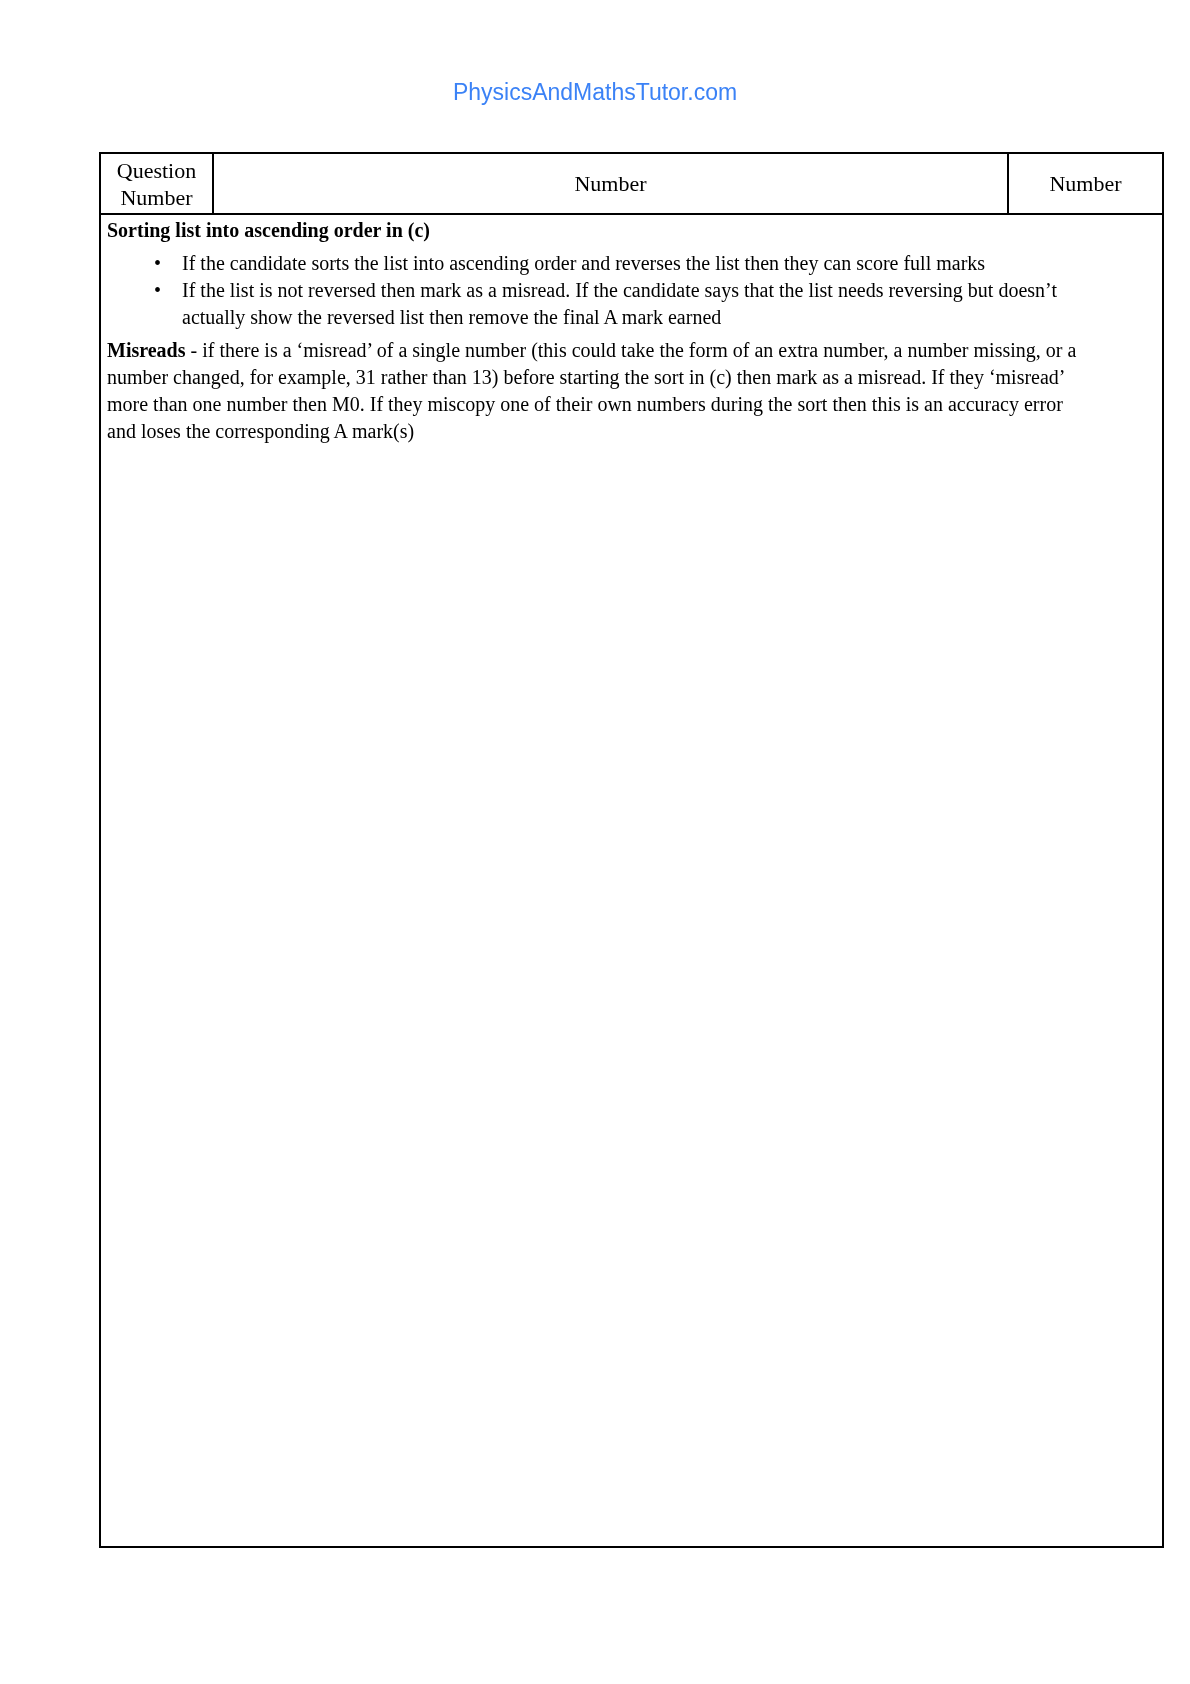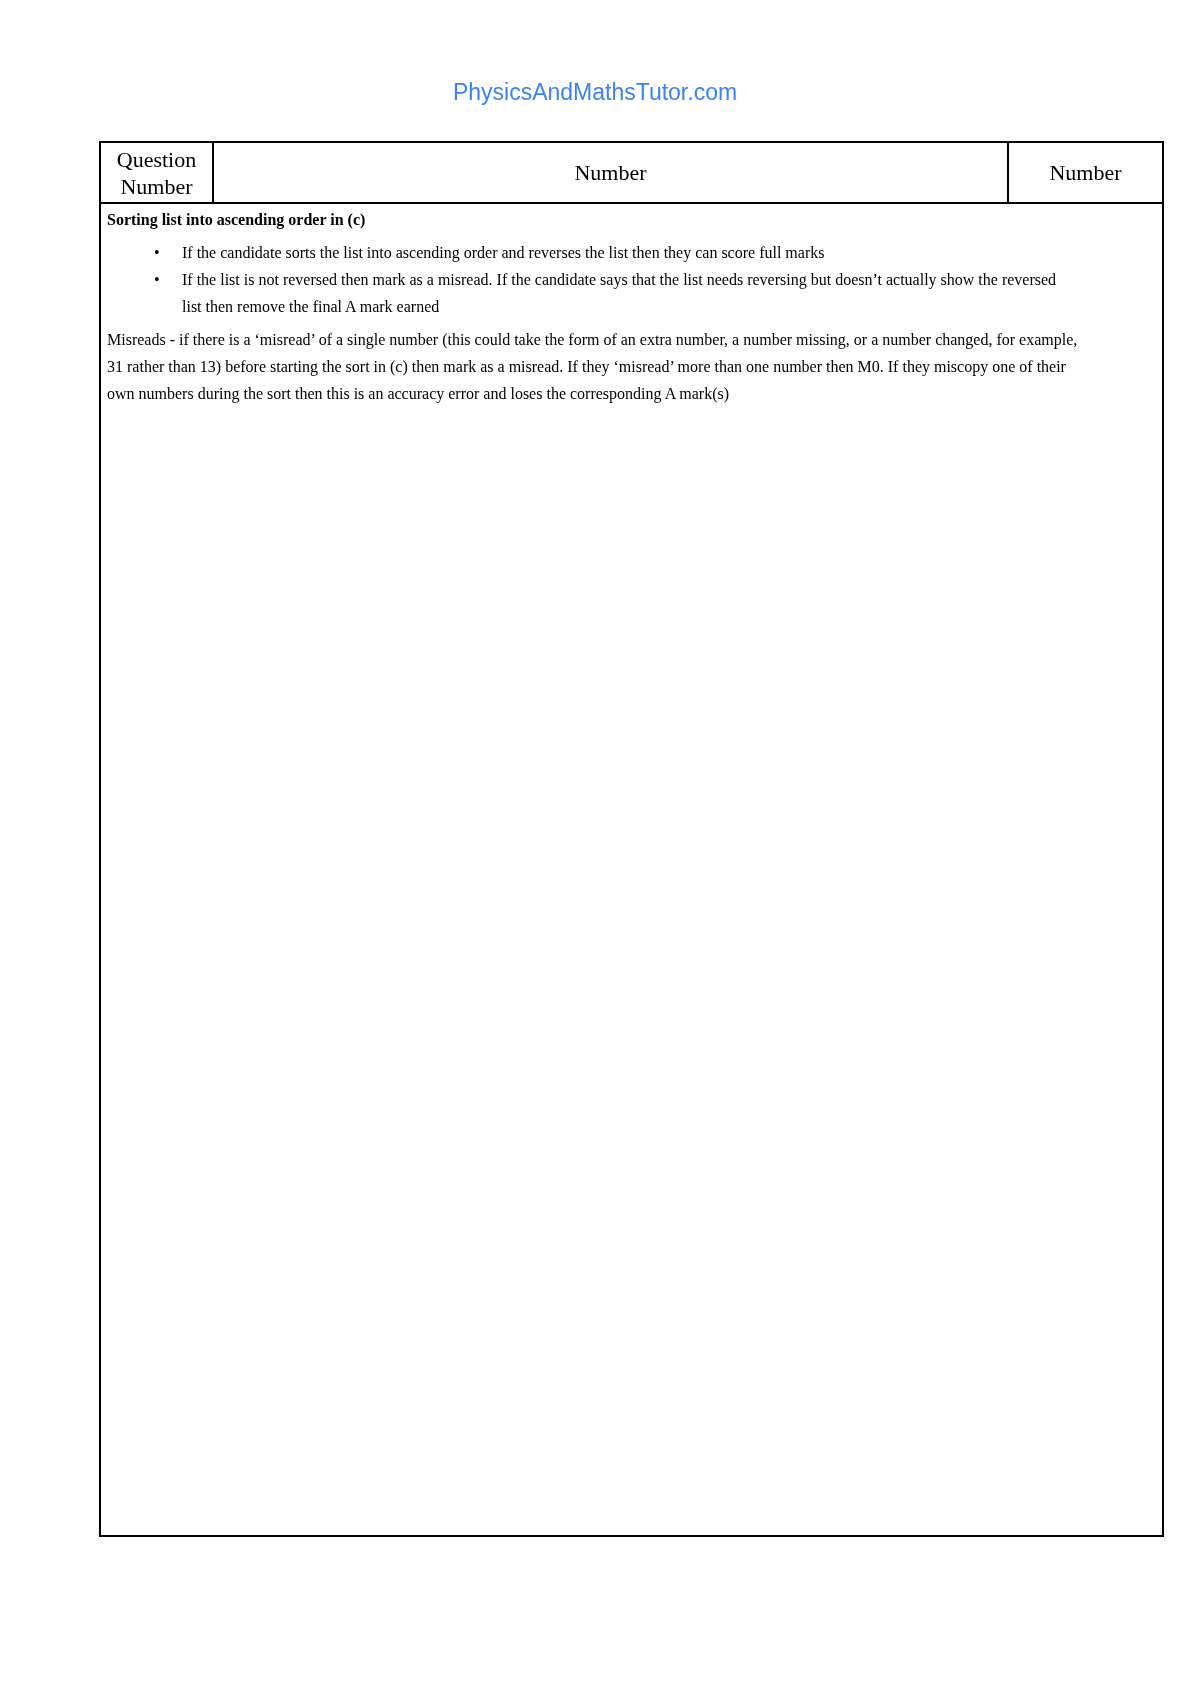--- a/index.html
+++ b/index.html
@@ -21,21 +21,21 @@
     width: 100%;
     text-align: center;
     font-family: "Liberation Sans", sans-serif;
     font-size: 23px;
     color: #3b82f6;
     margin-top: 48px;
   }
   table.mark-table {
     position: absolute;
     left: 99px;
-    top: 141px;
+    top: 152px;
     width: 1063px;
     border-collapse: collapse;
     table-layout: fixed;
   }
   table.mark-table col.col-question { width: 113px; }
   table.mark-table col.col-scheme   { width: 795px; }
   table.mark-table col.col-marks    { width: 155px; }
   table.mark-table th,
   table.mark-table td {
     border: 2px solid #000000;
@@ -46,21 +46,21 @@
     font-size: 22px;
     line-height: 27px;
     text-align: center;
     vertical-align: middle;
     height: 59px;
     padding: 0 2px;
   }
   td.body-cell {
     height: 1329px;
     vertical-align: top;
-    font-size: 16px;
+    font-size: 20px;
     line-height: 27px;
     padding: 2px 80px 0 6px;
   }
   .scheme-heading {
     font-weight: bold;
     margin: 0;
   }
   ul.bullet-list {
     margin: 6px;
     padding: 0 0 0 69px;
@@ -72,21 +72,21 @@
   }
   ul.bullet-list li::before {
     content: "\2022";
     position: absolute;
     left: -28px;
     top: 0;
   }
   p.misreads-para {
     margin: 0;
   }
-  .bold { font-weight: normal; }
+  .bold { font-weight: bold; }
 </style>
 </head>
 <body>
 
 <div class="page">
 
   <div class="site-header">PhysicsAndMathsTutor.com</div>
 
   <table class="mark-table">
     <colgroup>

